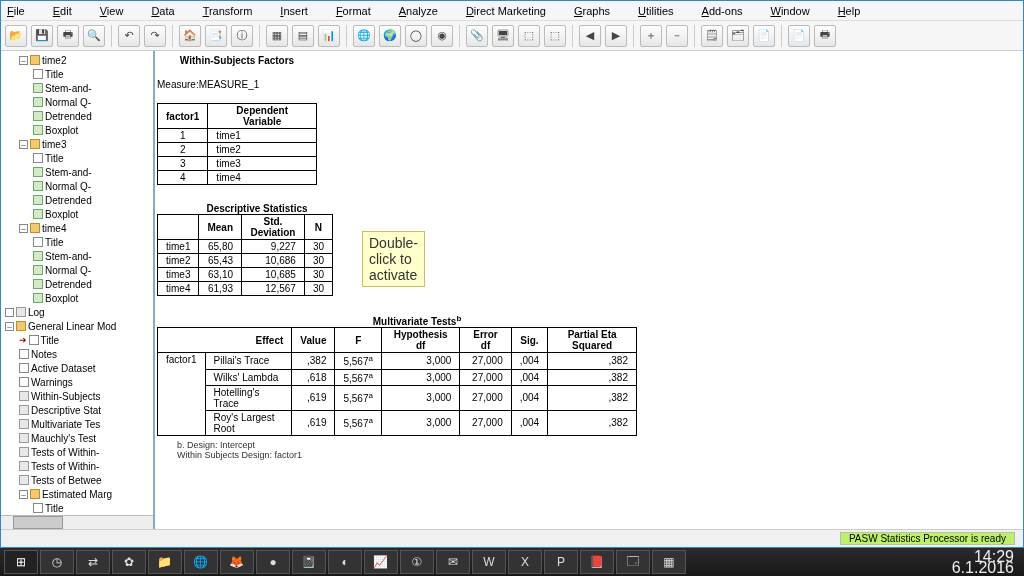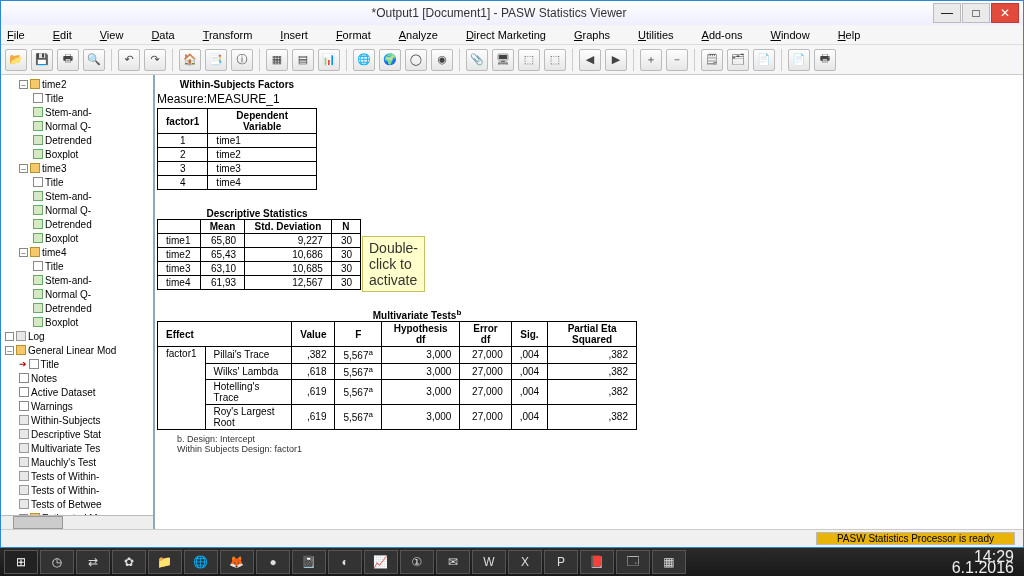--- a/index.html
+++ b/index.html
@@ -23,52 +23,43 @@
   .ticon { width: 10px; height: 10px; display: inline-block; }
   .ticon.folder { background: #f5c96b; border: 1px solid #b8902c; }
   .ticon.page { background: #fff; border: 1px solid #888; }
   .ticon.chart { background: #d6e9c6; border: 1px solid #6a6; }
   .ticon.note { background: #e8e8e8; border: 1px solid #999; }
   .toggle { width: 9px; height: 9px; border: 1px solid #888; background: #fff; font-size: 8px; line-height: 7px; text-align: center; color: #333; }
   .tree .scroll-x { position: absolute; bottom: 0; left: 0; right: 0; height: 14px; background: #eee; border-top: 1px solid #bbb; display: flex; }
   .tree .scroll-x .thumb { width: 50px; height: 100%; background: #ccc; border: 1px solid #999; margin-left: 12px; }
   .main { flex: 1; background: #fff; overflow: hidden; padding: 4px 2px; position: relative; }
   .section-title { font-size: 10px; font-weight: bold; text-align: center; }
-  .measure-label { font-size: 12px; margin: 2px 0; }
+  .measure-label { font-size: 10px; margin: 13px 0; }
   table.out { border-collapse: collapse; font-size: 10px; }
   table.out th, table.out td { border: 1px solid #000; padding: 1px 8px; text-align: center; }
   table.out td.l { text-align: left; }
   table.out td.r { text-align: right; }
   .tooltip { position: absolute; background: #ffffcc; border: 1px solid #c8c060; padding: 3px 6px; font-size: 14px; color: #333; }
   .footnotes { font-size: 9px; margin-top: 4px; margin-left: 20px; color: #333; }
   .statusbar { height: 18px; background: #f0f0f0; border-top: 1px solid #ccc; display: flex; justify-content: flex-end; align-items: center; padding: 0 8px; font-size: 10px; }
-  .statusbox { border: 1px solid #bbb; padding: 0 20px; background: #eab308; }
+  .statusbox { border: 1px solid #bbb; padding: 0 8px; background: #bef264; }
   .taskbar { height: 28px; background: linear-gradient(#2a2a2a,#181818); display: flex; align-items: center; padding: 0 4px; gap: 2px; }
   .taskbtn { width: 34px; height: 24px; background: #333; border: 1px solid #555; display: flex; align-items: center; justify-content: center; font-size: 12px; color: #ddd; }
   .taskbtn.start { background: #222; color: #fff; }
   .taskspacer { flex: 1; }
   .clock { color: #eee; font-size: 16px; text-align: right; padding: 0 6px; line-height: 11px; }
   .sup { font-size: 8px; vertical-align: super; }
   .ind1 { padding-left: 14px; }
   .ind2 { padding-left: 28px; }
   .arrow { color: #a00; font-size: 9px; }
 </style>
 </head>
 <body>
 
 <div class="win">
-  <div class="titlebar">
-    <div style="width:60px"></div>
-    <div class="title">*Output1 [Document1] - PASW Statistics Viewer</div>
-    <div class="winbtns">
-      <div class="winbtn">—</div>
-      <div class="winbtn">□</div>
-      <div class="winbtn close">✕</div>
-    </div>
-  </div>
 
   <div class="menubar" id="menubar">
       <span class="menuitem"><u>F</u>ile</span>
       <span class="menuitem"><u>E</u>dit</span>
       <span class="menuitem"><u>V</u>iew</span>
       <span class="menuitem"><u>D</u>ata</span>
       <span class="menuitem"><u>T</u>ransform</span>
       <span class="menuitem"><u>I</u>nsert</span>
       <span class="menuitem"><u>F</u>ormat</span>
       <span class="menuitem"><u>A</u>nalyze</span>
@@ -299,21 +290,21 @@
                 <td class="l">time4</td>
               </tr>
             </tbody>
         </table>
       </div>
 
       <div style="height:18px"></div>
 
       <div style="position:relative; width:250px;">
         <div class="section-title" style="width:200px">Descriptive Statistics</div>
-        <table class="out" style="width:204px">
+        <table class="out" style="width:176px">
           <tbody>
               <tr id="descr-head">
                 <th></th>
                 <th>Mean</th>
                 <th>Std. Deviation</th>
                 <th>N</th>
               </tr>
           </tbody>
             <tbody id="descr-body">
               <tr>
@@ -345,21 +336,21 @@
         <div class="tooltip" style="left:205px; top:28px;">Double-click to activate</div>
       </div>
 
       <div style="height:18px"></div>
 
       <div style="width:520px;">
         <div class="section-title"><span>Multivariate Tests</span><span class="sup">b</span></div>
         <table class="out" style="width:480px">
           <tbody>
               <tr id="mv-head">
-                <th colspan="2" style="text-align: left;">Effect</th>
+                <th colspan="2" style="text-align: right;">Effect</th>
                 <th>Value</th>
                 <th>F</th>
                 <th>Hypothesis df</th>
                 <th>Error df</th>
                 <th>Sig.</th>
                 <th>Partial Eta Squared</th>
               </tr>
           </tbody>
             <tbody id="mv-body">
               <tr>

